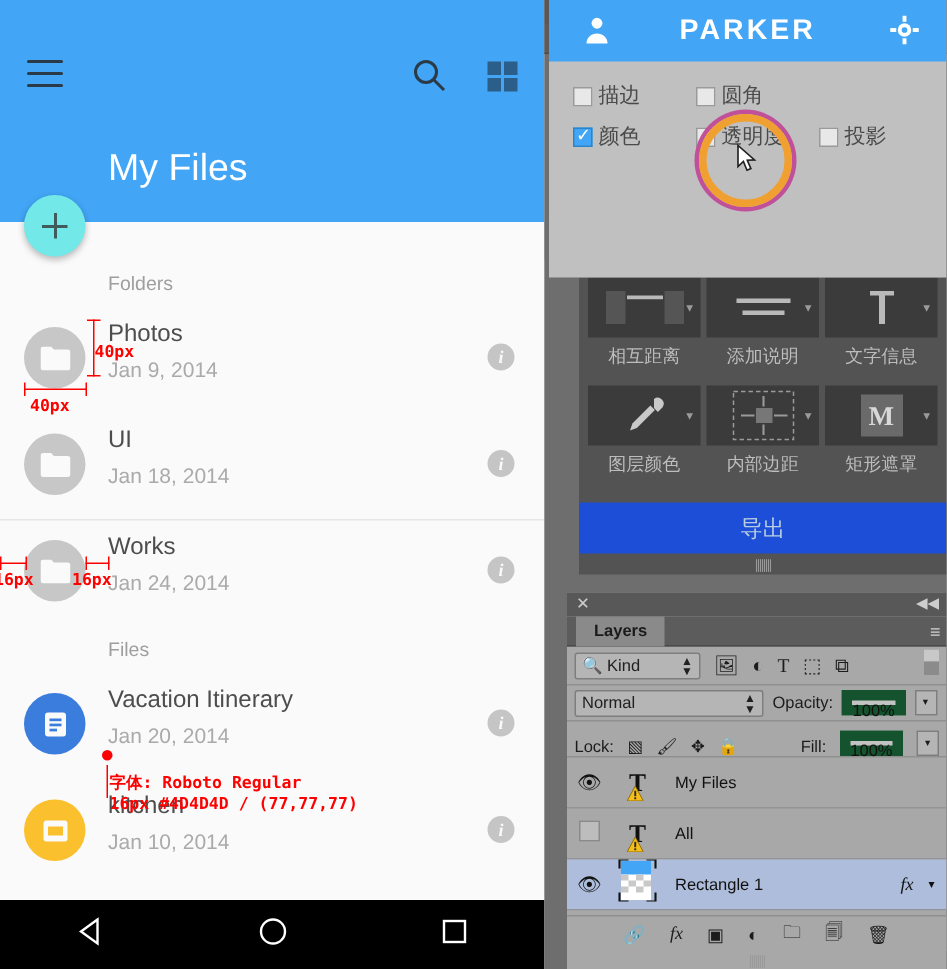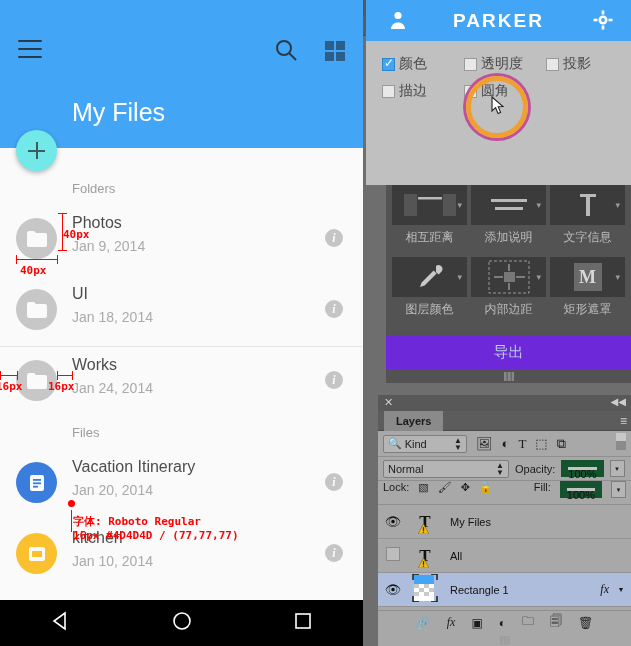--- a/index.html
+++ b/index.html
@@ -90,37 +90,37 @@
   
   #tools { position: absolute; left: 386px; top: 185px; width: 245px; height: 198px;
            background: #535353; overflow: hidden; }
   .tool-grid { display: grid; grid-template-columns: repeat(3, 1fr); gap: 4px; padding: 0 6px; }
   .tool-cell { text-align: center; }
   .tool-icon { height: 40px; background: #3b3b3b; position: relative; display: flex;
                align-items: center; justify-content: center; cursor: pointer; }
   .tool-icon .chev { position: absolute; right: 5px; top: 50%; transform: translateY(-50%);
                      color: #9a9a9a; font-size: 9px; }
   .tool-label { font-size: 12px; color: #bdbdbd; padding: 4px 0 7px 0; }
-  .export-btn { position: absolute; left: 0; bottom: 14px; width: 245px; height: 34px; background: #6d28d9;
+  .export-btn { position: absolute; left: 0; bottom: 14px; width: 245px; height: 34px; background: #1d4ed8;
                 color: #b8cee0; font-size: 15px; display: flex; align-items: center; justify-content: center;
                 cursor: pointer; }
   .grip { position: absolute; left: 0; bottom: 2px; width: 245px; text-align: center;
           color: #9a9a9a; font-size: 9px; letter-spacing: -1px; }
 
   
   #layers { position: absolute; left: 378px; top: 395px; width: 253px; height: 251px; background: #a8a8a8; }
   .lay-row1 { height: 26px; display: flex; align-items: center; padding: 0 5px; gap: 9px;
               border-bottom: 1px solid #8f8f8f; }
   .lay-select { height: 18px; background: #b5b5b5; border: 1px solid #7e7e7e; border-radius: 2px;
                 font-size: 11px; display: flex; align-items: center; padding: 0 4px; color: #202020; cursor: pointer; }
   .lay-select .sp { margin-left: auto; font-size: 8px; line-height: 7px; padding-left: 8px; }
   .lay-ficon { color: #1c1c1c; font-size: 13px; cursor: pointer; }
   .lay-row2 { height: 24px; display: flex; align-items: center; padding: 0 5px; gap: 6px;
               border-bottom: 1px solid #8f8f8f; font-size: 11px; color: #1c1c1c; }
-  .lay-row3 { height: 24px; display: flex; align-items: flex-start; padding: 0 5px; gap: 9px;
+  .lay-row3 { height: 24px; display: flex; align-items: flex-end; padding: 0 5px; gap: 9px;
               border-bottom: 1px solid #8f8f8f; font-size: 11px; color: #1c1c1c; }
   .numbox { height: 17px; min-width: 42px; background: #c3c3c3; border: 7px solid #14532d;
             font-size: 11px; text-align: center; line-height: 15px; color: #111; cursor: text; }
   .stepper { width: 15px; height: 17px; background: #b5b5b5; border: 1px solid #7e7e7e;
              font-size: 7px; text-align: center; line-height: 15px; cursor: pointer; }
   .layer-item { height: 34px; display: flex; align-items: center; border-bottom: 1px solid #949494;
                 position: relative; cursor: pointer; }
   .layer-item.sel { background: #aebddb; }
   .eye { width: 30px; text-align: center; font-size: 13px; color: #111; cursor: pointer; }
   .layer-thumb { width: 34px; text-align: center; position: relative; }
@@ -307,41 +307,41 @@
             <rect x="8.7" y="0.5" width="2.6" height="4"></rect>
               <rect x="8.7" y="15.5" width="2.6" height="4"></rect>
             <rect x="0.5" y="8.7" width="4" height="2.6"></rect>
               <rect x="15.5" y="8.7" width="4" height="2.6"></rect>
           </g>
         </svg>
       </span>
     </div>
     <div class="pk-body">
       <div class="pk-cbrow">
+        <label class="pk-cb" style="width:82px;">
+          <span class="box"></span>
+          <span>描边</span>
+        </label>
+        <label class="pk-cb" style="width:82px;">
+          <span class="box"></span>
+          <span>圆角</span>
+        </label>
+      </div>
+      <div class="pk-cbrow">
         <label class="pk-cb on" style="width:82px;">
           <span class="box"></span>
           <span>颜色</span>
         </label>
         <label class="pk-cb" style="width:82px;">
           <span class="box"></span>
           <span>透明度</span>
         </label>
         <label class="pk-cb">
           <span class="box"></span>
           <span>投影</span>
-        </label>
-      </div>
-      <div class="pk-cbrow">
-        <label class="pk-cb" style="width:82px;">
-          <span class="box"></span>
-          <span>描边</span>
-        </label>
-        <label class="pk-cb" style="width:82px;">
-          <span class="box"></span>
-          <span>圆角</span>
         </label>
       </div>
     </div>
   </div>
 
   <div class="cursor-ring"></div>
   <div class="cursor-arrow">
     <svg width="14" height="20" viewBox="0 0 14 20">
       <path d="M1 1 L1 15 L4.6 11.6 L7 17.5 L9.6 16.4 L7.2 10.8 L12 10.6 Z" fill="#ffffff" stroke="#222" stroke-width="1.1"></path>
     </svg>

